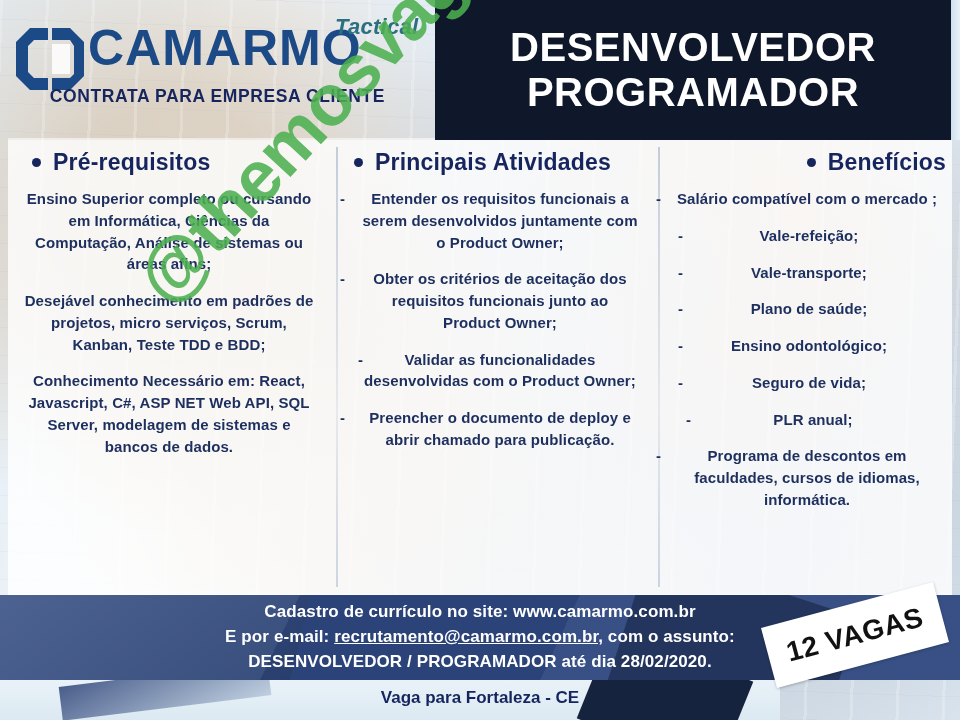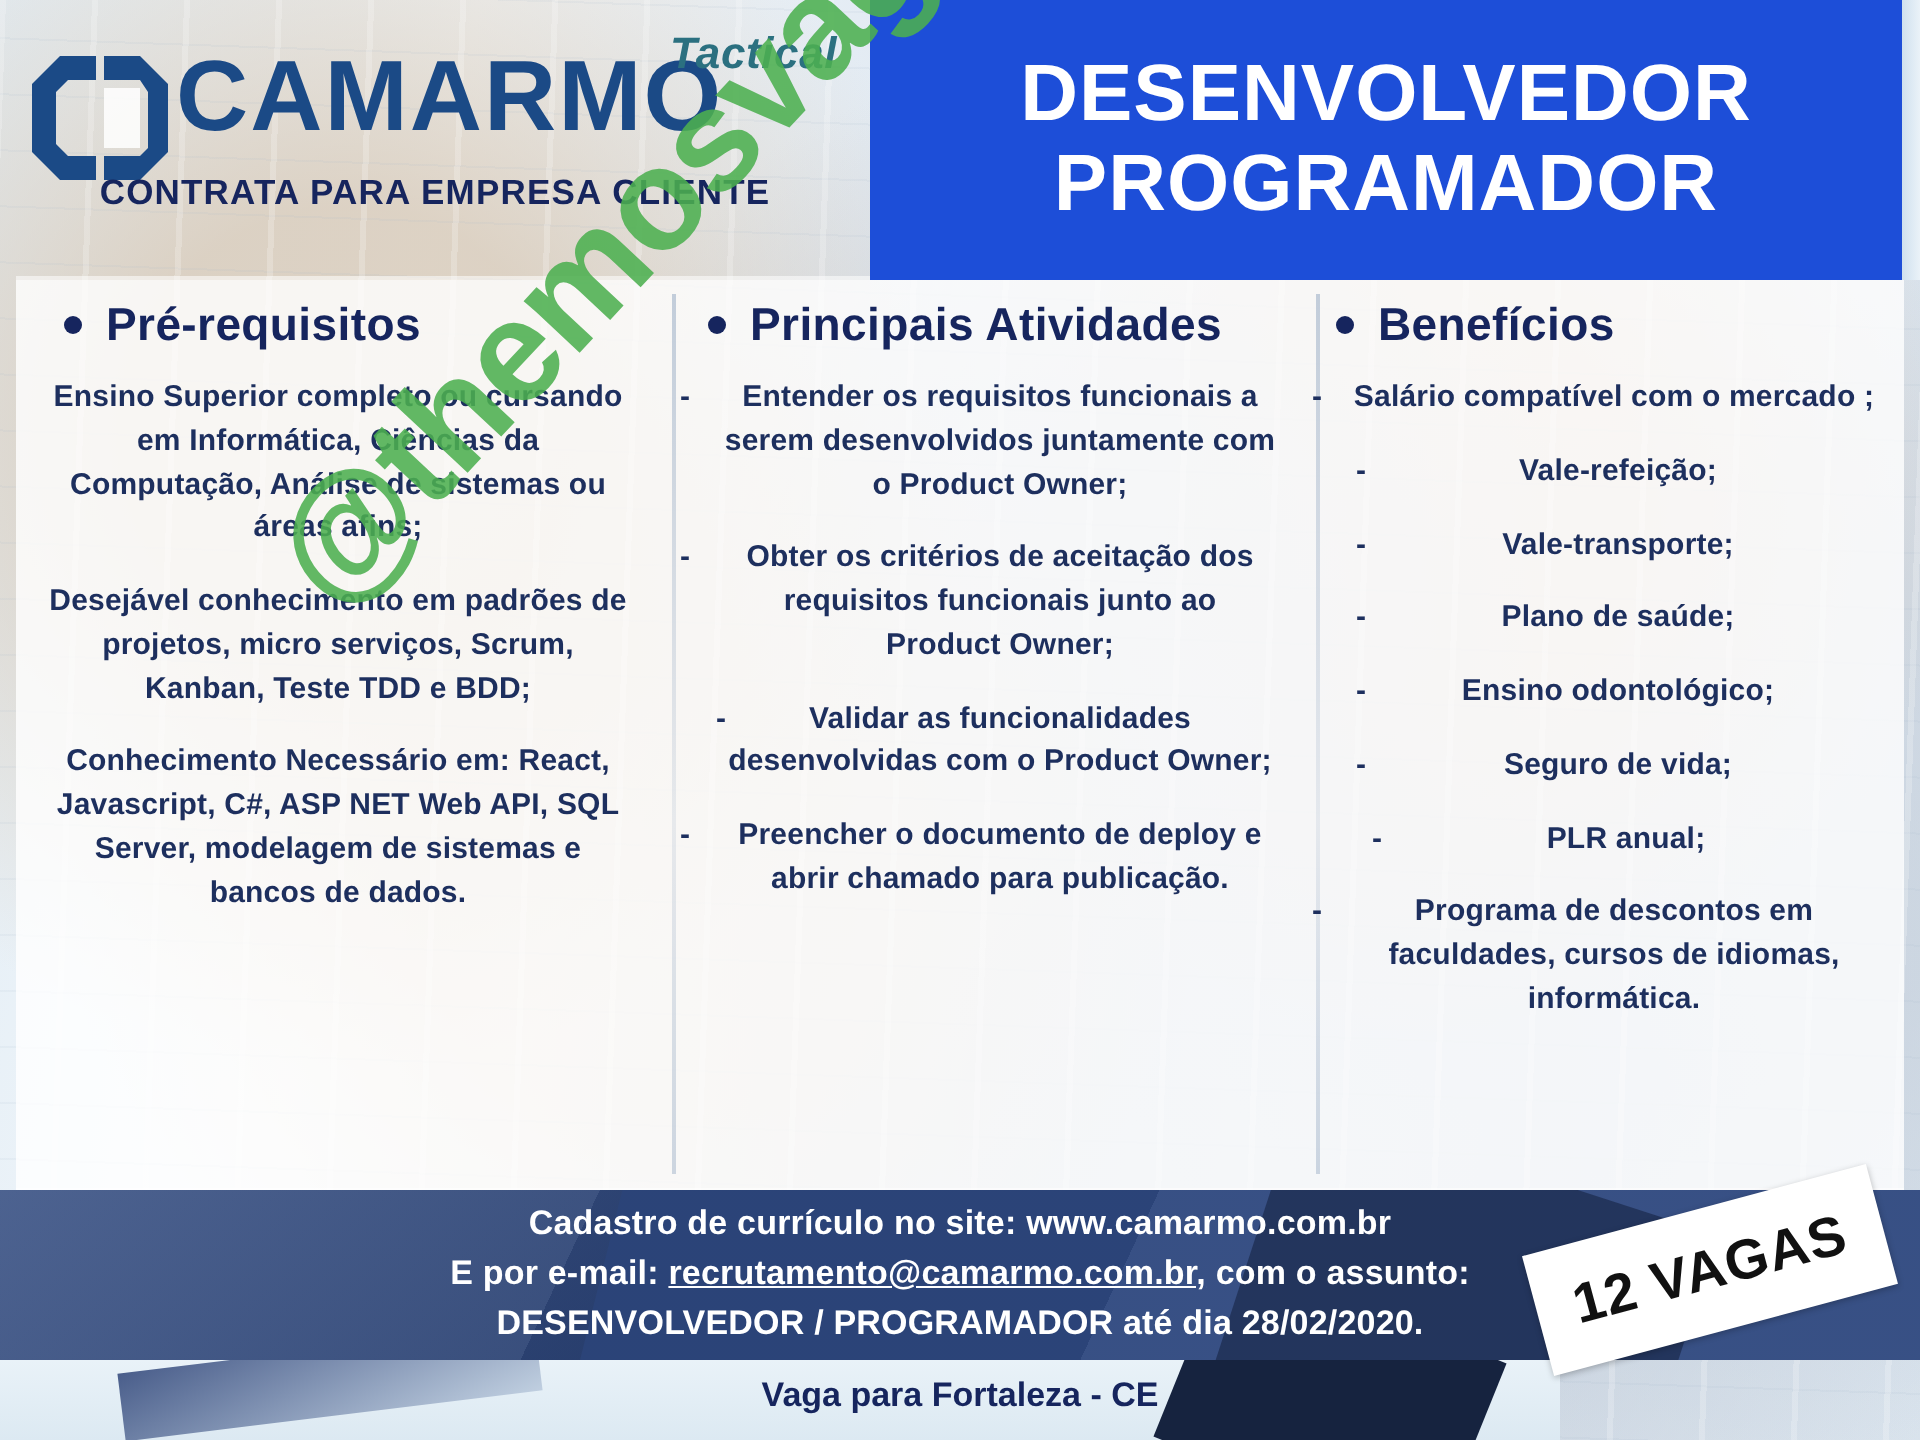--- a/index.html
+++ b/index.html
@@ -71,21 +71,21 @@
   }
   .brand-sub {
     position:absolute; left:0; top:86px; width:435px;
     text-align:center;
     font-size:17.5px; font-weight:bold; letter-spacing:.6px;
     color:#16255e;
   }
 
   .title-block {
     position:absolute; left:435px; top:0; width:516px; height:140px;
-    background:#1d4ed8;
+    background:#0f172a;
     display:flex; flex-direction:column;
     align-items:center; justify-content:center;
     gap:2px;
   }
   .title-line {
     color:#ffffff; font-size:40px; font-weight:bold;
     letter-spacing:.5px; line-height:1.08;
     text-align:center;
   }
   .title-edge {
@@ -107,21 +107,21 @@
     position:absolute; top:6px; width:2px; height:440px;
     background:linear-gradient(180deg, rgba(150,170,195,.55), rgba(150,170,195,.18) 60%, rgba(150,170,195,.45));
   }
   .sep-1 { left:328px; }
   .sep-2 { left:650px; }
 
   .col-head {
     display:flex; align-items:center; gap:12px;
     padding-left:18px; margin-top:8px; margin-bottom:12px;
   }
-  .col-c .col-head { padding-left:12px; }
+  .col-c .col-head { padding-left:12px;justify-content:flex-end; }
   .bullet-dot {
     width:9px; height:9px; border-radius:50%;
     background:#16255e; flex:0 0 auto;
   }
   .col-title {
     font-size:23px; font-weight:bold; color:#16255e;
     letter-spacing:.2px;
   }
 
   .item { display:flex; margin-bottom:15px; }

